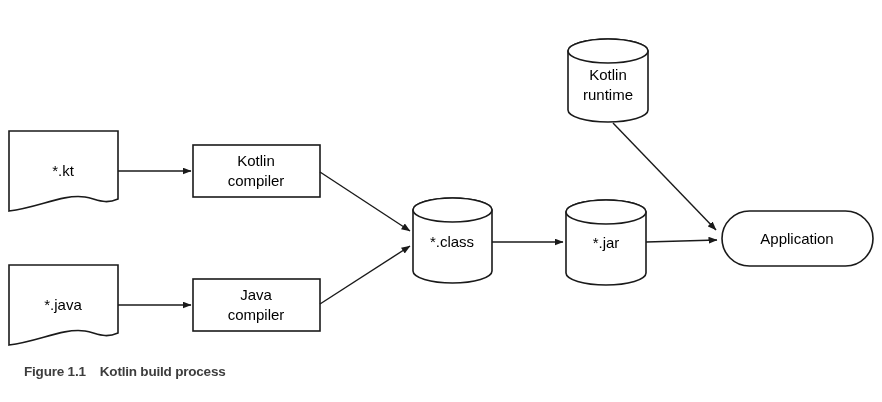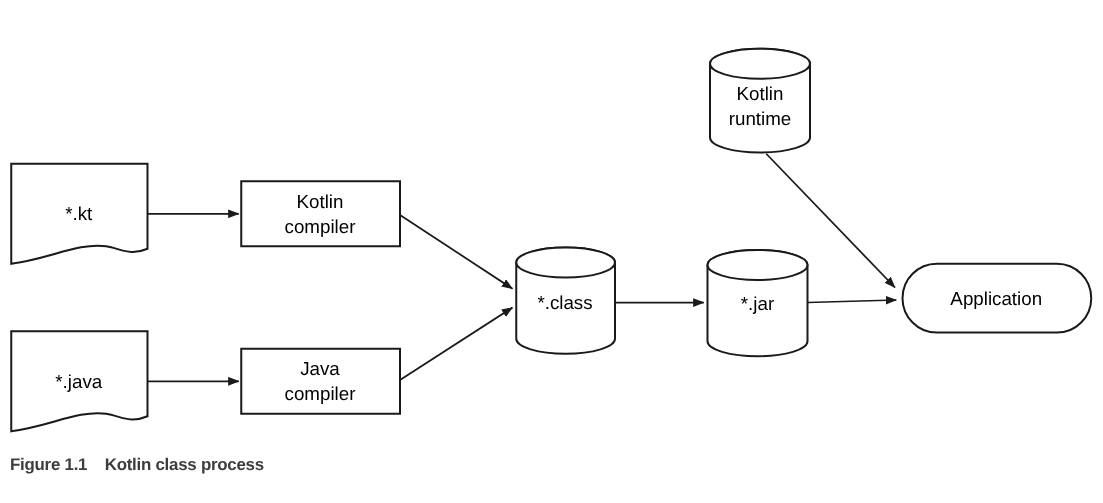--- a/index.html
+++ b/index.html
@@ -27,21 +27,21 @@
     stroke-width: 1.4;
   }
   .node-label {
     fill: #000000;
     font-family: "Liberation Sans", sans-serif;
     font-size: 15px;
     text-anchor: middle;
   }
   .caption {
     position: absolute;
-    left: 8px;
+    left: 24px;
     top: 364px;
     display: flex;
     gap: 14px;
     font-family: "Liberation Sans", sans-serif;
     font-weight: 700;
     font-size: 13.5px;
     letter-spacing: -0.2px;
     color: #3d3d3d;
     white-space: nowrap;
   }
@@ -92,16 +92,16 @@
     <line class="edge" x1="118" y1="305" x2="191" y2="305" marker-end="url(#arrow)"></line>
     <line class="edge" x1="320" y1="172" x2="410" y2="231" marker-end="url(#arrow)"></line>
     <line class="edge" x1="320" y1="304" x2="410" y2="246" marker-end="url(#arrow)"></line>
     <line class="edge" x1="492" y1="242" x2="563" y2="242" marker-end="url(#arrow)"></line>
     <line class="edge" x1="646" y1="242" x2="717" y2="240" marker-end="url(#arrow)"></line>
     <line class="edge" x1="613" y1="123" x2="716" y2="230" marker-end="url(#arrow)"></line>
   </svg>
 
   <div class="caption">
     <span>Figure 1.1</span>
-    <span>Kotlin class process</span>
+    <span>Kotlin build process</span>
   </div>
 
 </div>
 
 </body></html>

